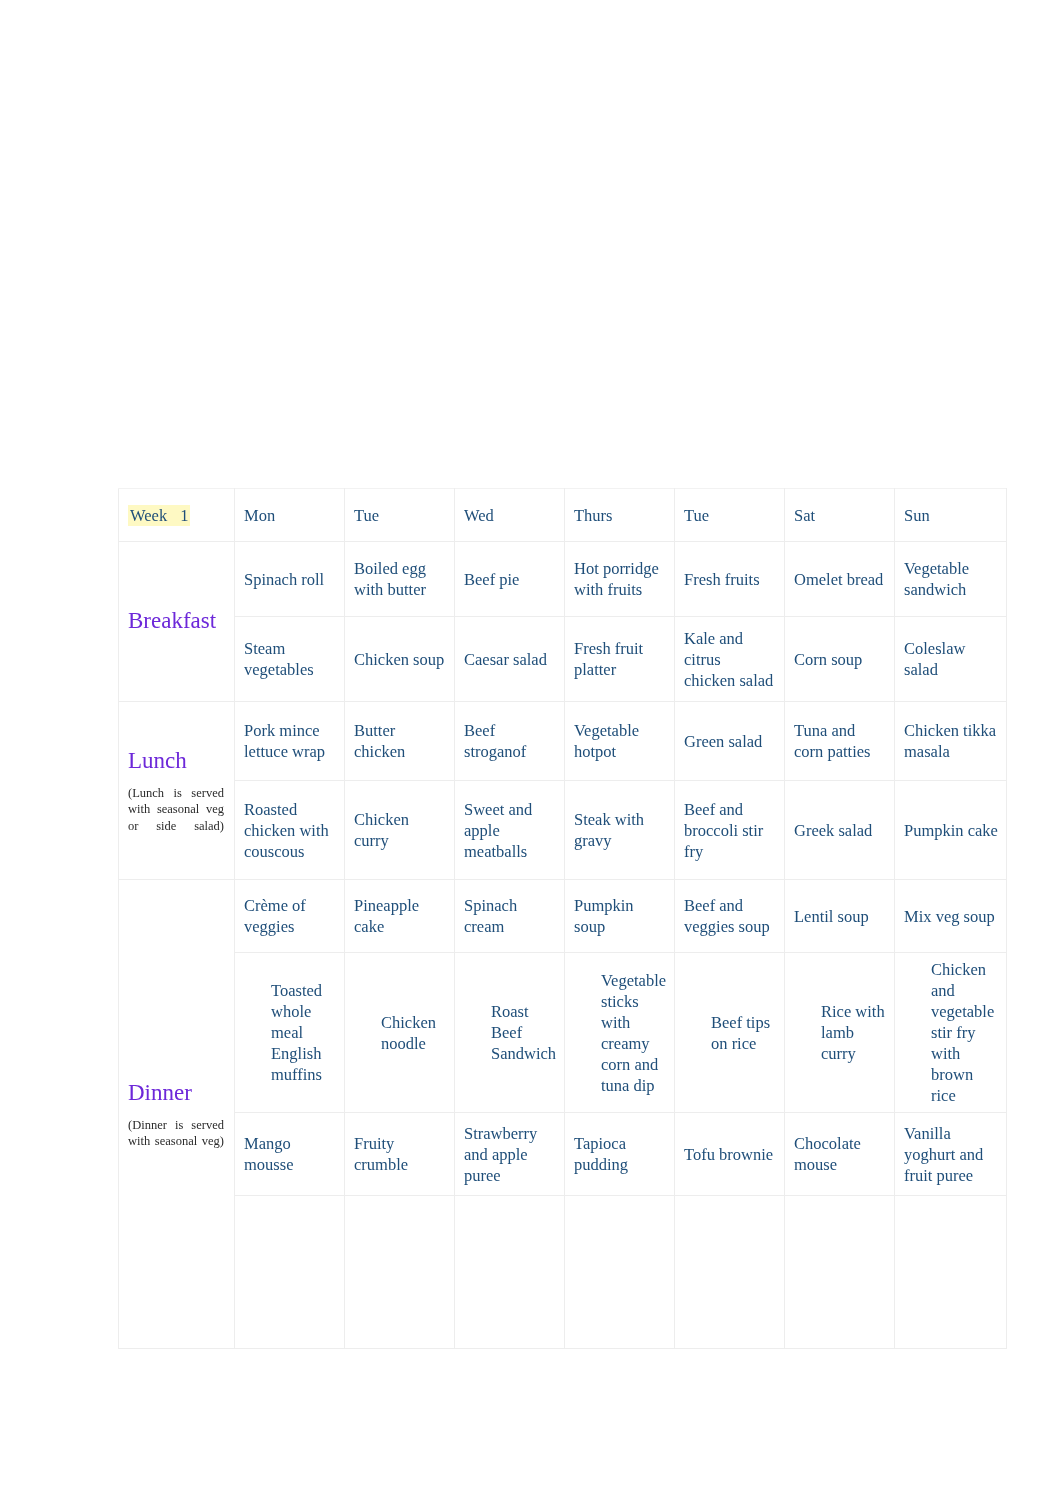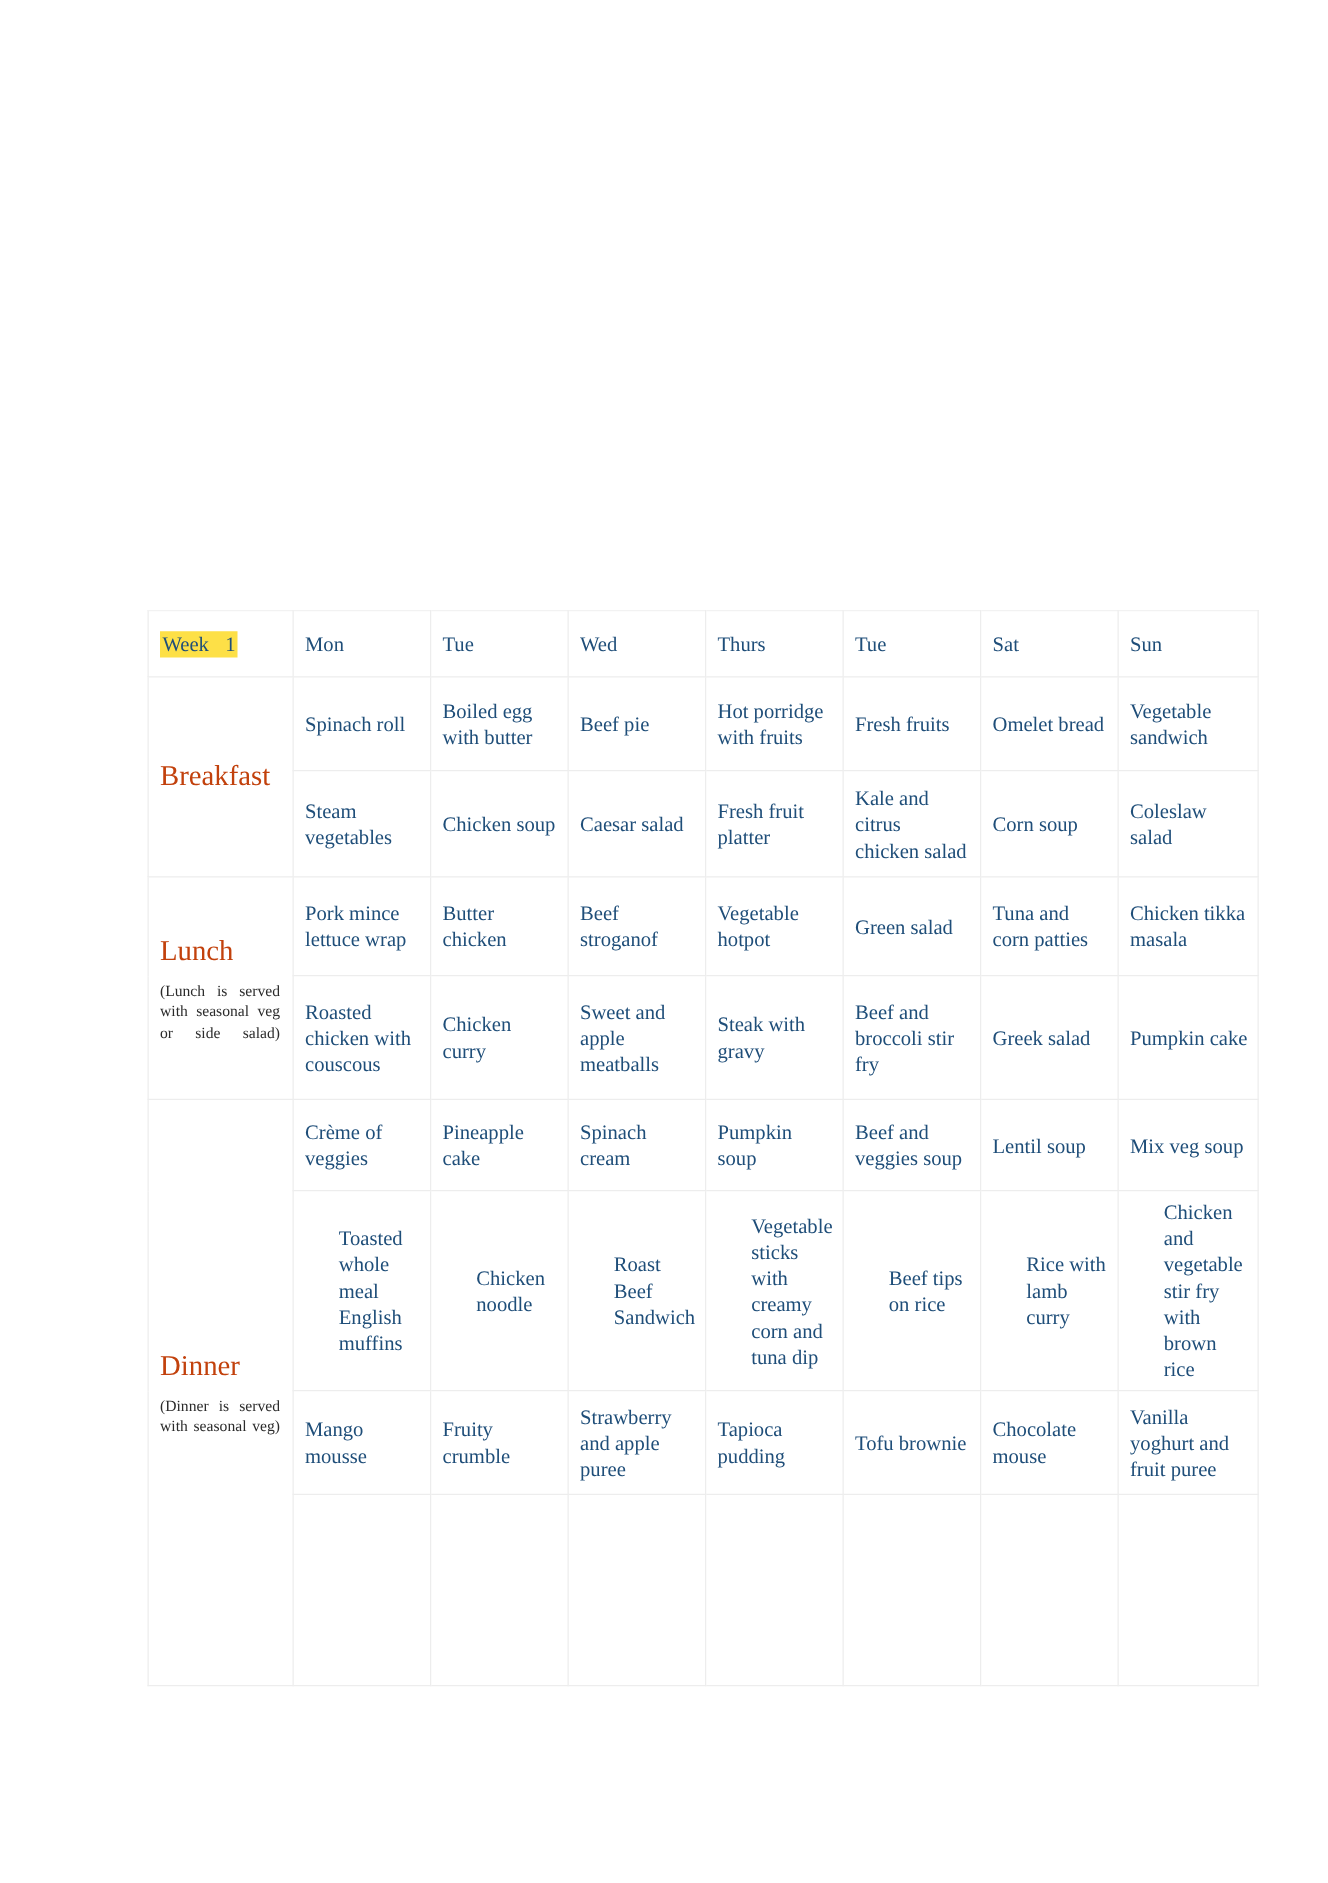--- a/index.html
+++ b/index.html
@@ -86,32 +86,32 @@
   .day-name {
     font-size: 22px;
     line-height: 26px;
     color: #1F4E79;
   }
   .week-cell {
     font-size: 22px;
     line-height: 26px;
   }
   .week-hl {
-    background: #fde047;
+    background: #fef9c3;
     display: inline-block;
     padding: 0 2px;
   }
   .week-hl .w-word { }
   .week-hl .w-num { margin-left: 13px; }
 
   
   .meal-label {
     font-size: 23px;
     line-height: 28px;
-    color: #c2410c;
+    color: #6d28d9;
     display: block;
     margin-bottom: 2px;
   }
   .meal-note {
     display: block;
     font-size: 12.5px;
     line-height: 16.5px;
     color: #2B2B2B;
     text-align: justify;
     text-align-last: justify;

